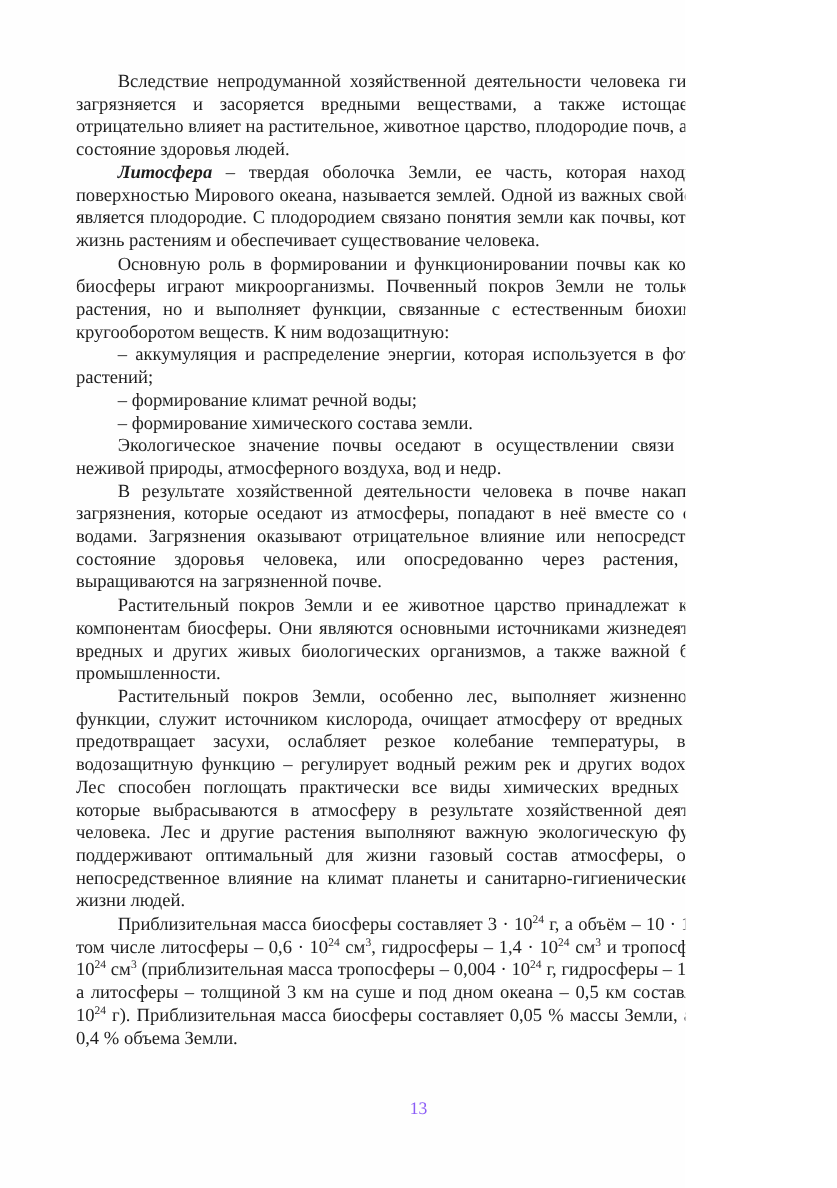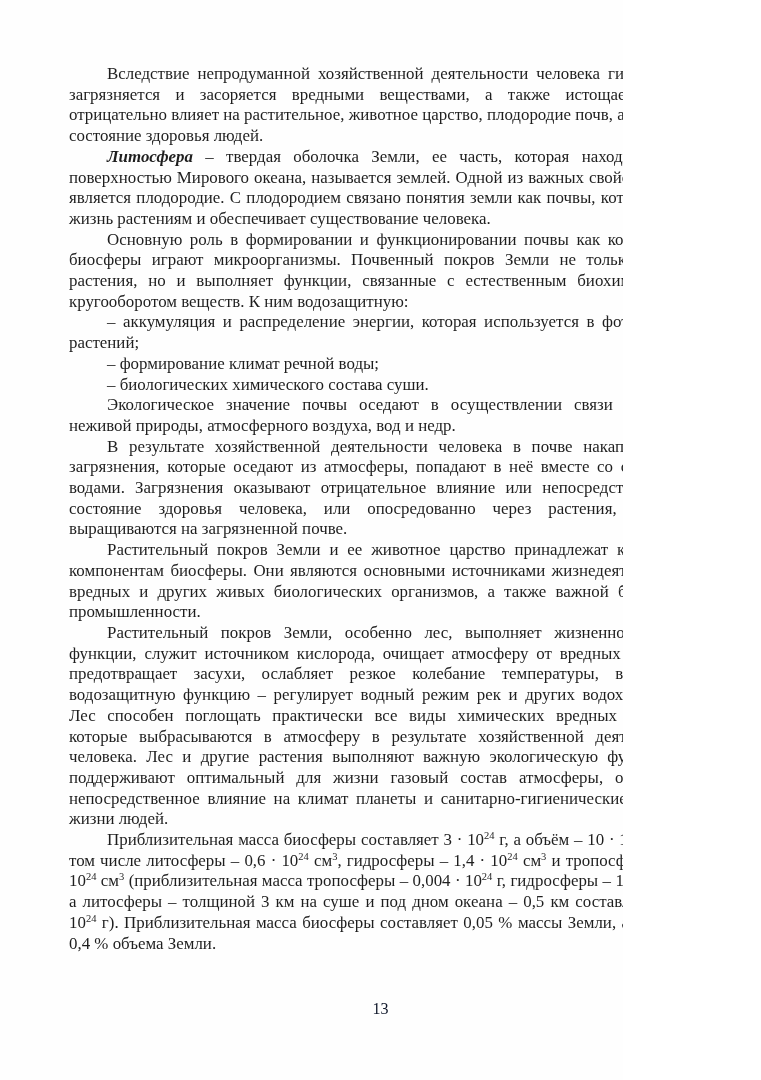--- a/index.html
+++ b/index.html
@@ -38,34 +38,34 @@
     vertical-align: 6px;
     margin-top: 34px;
   }
   .page-number {
     position: absolute;
     top: 1000px;
     left: 0;
     width: 761px;
     text-align: center;
     font-size: 16px;
-    color: #0f172a;
+    color: #8b5cf6;
   }
 </style>
 </head>
 <body>
 
 <div class="page">
   <div class="text-block" id="text-block">
       <p class="para"><span>Вследствие непродуманной хозяйственной деятельности человека гидросфера загрязняется и засоряется вредными веществами, а также истощается, что отрицательно влияет на растительное, животное царство, плодородие почв, а также на состояние здоровья людей.</span></p>
       <p class="para"><span class="seg-italic">Литосфера</span><span> – твердая оболочка Земли, ее часть, которая находится над поверхностью Мирового океана, называется землей. Одной из важных свойств земли является плодородие. С плодородием связано понятия земли как почвы, которая дает жизнь растениям и обеспечивает существование человека.</span></p>
       <p class="para"><span>Основную роль в формировании и функционировании почвы как компонента биосферы играют микроорганизмы. Почвенный покров Земли не только питает растения, но и выполняет функции, связанные с естественным биохимическим кругооборотом веществ. К ним водозащитную:</span></p>
       <p class="para"><span>– аккумуляция и распределение энергии, которая используется в фотосинтезе растений;</span></p>
       <p class="para"><span>– формирование климат речной воды;</span></p>
-      <p class="para"><span>– биологических химического состава суши.</span></p>
+      <p class="para"><span>– формирование химического состава земли.</span></p>
       <p class="para"><span>Экологическое значение почвы оседают в осуществлении связи живой и неживой природы, атмосферного воздуха, вод и недр.</span></p>
       <p class="para"><span>В результате хозяйственной деятельности человека в почве накапливаются загрязнения, которые оседают из атмосферы, попадают в неё вместе со сточными водами. Загрязнения оказывают отрицательное влияние или непосредственно на состояние здоровья человека, или опосредованно через растения, которые выращиваются на загрязненной почве.</span></p>
       <p class="para"><span>Растительный покров Земли и ее животное царство принадлежат к важным компонентам биосферы. Они являются основными источниками жизнедеятельности вредных и других живых биологических организмов, а также важной базой для промышленности.</span></p>
       <p class="para"><span>Растительный покров Земли, особенно лес, выполняет жизненно важные функции, служит источником кислорода, очищает атмосферу от вредных веществ, предотвращает засухи, ослабляет резкое колебание температуры, выполняет водозащитную функцию – регулирует водный режим рек и других водохранилищ. Лес способен поглощать практически все виды химических вредных веществ, которые выбрасываются в атмосферу в результате хозяйственной деятельности человека. Лес и другие растения выполняют важную экологическую функцию – поддерживают оптимальный для жизни газовый состав атмосферы, оказывают непосредственное влияние на климат планеты и санитарно-гигиенические условия жизни людей.</span></p>
       <p class="para"><span>Приблизительная масса биосферы составляет 3 · 10</span><span class="seg-sup">24</span><span> г, а объём – 10 · 10</span><span class="seg-sup">24</span><span> см</span><span class="seg-sup">3</span><span>, в том числе литосферы – 0,6 · 10</span><span class="seg-sup">24</span><span> см</span><span class="seg-sup">3</span><span>, гидросферы – 1,4 · 10</span><span class="seg-sup">24</span><span> см</span><span class="seg-sup">3</span><span> и тропосферы – 8 · 10</span><span class="seg-sup">24</span><span> см</span><span class="seg-sup">3</span><span> (приблизительная масса тропосферы – 0,004 · 10</span><span class="seg-sup">24</span><span> г, гидросферы – 1,4 · 10</span><span class="seg-sup">24</span><span> г, а литосферы – толщиной 3 км на суше и под дном океана – 0,5 км составляет 1,6 · 10</span><span class="seg-sup">24</span><span> г). Приблизительная масса биосферы составляет 0,05 % массы Земли, а объем – 0,4 % объема Земли.</span></p>
     </div>
   <div class="page-number">13</div>
 </div>
 
 </body></html>

